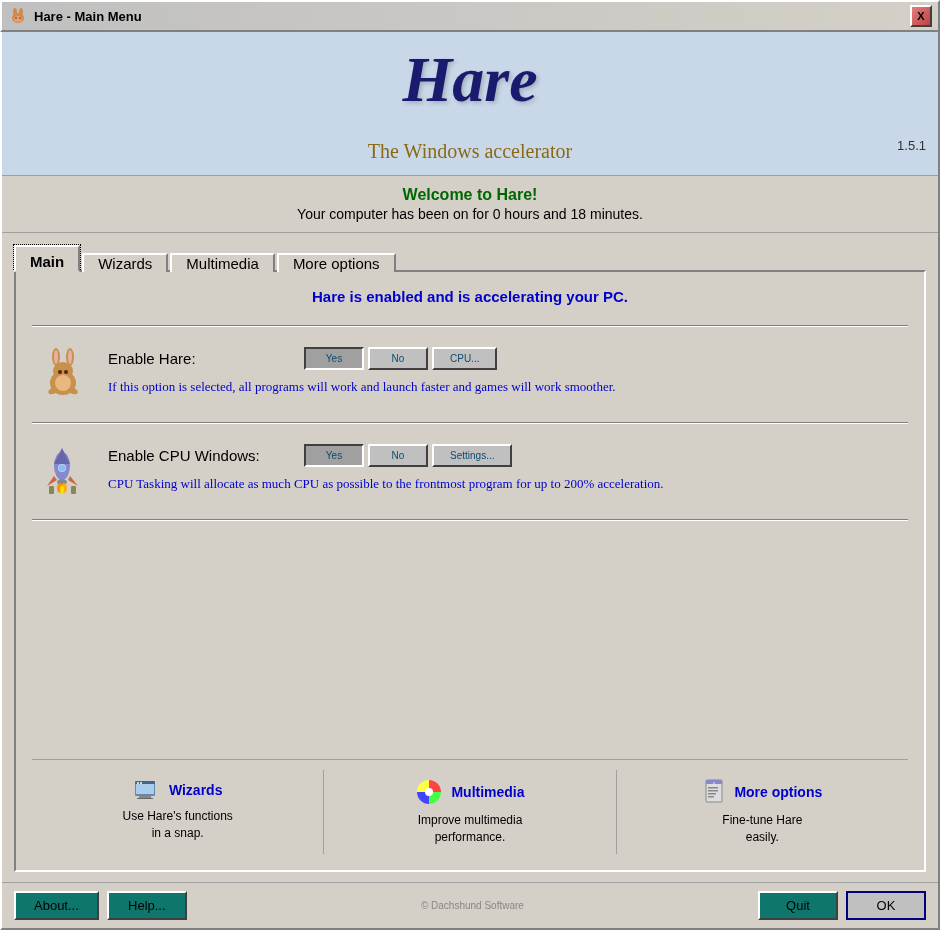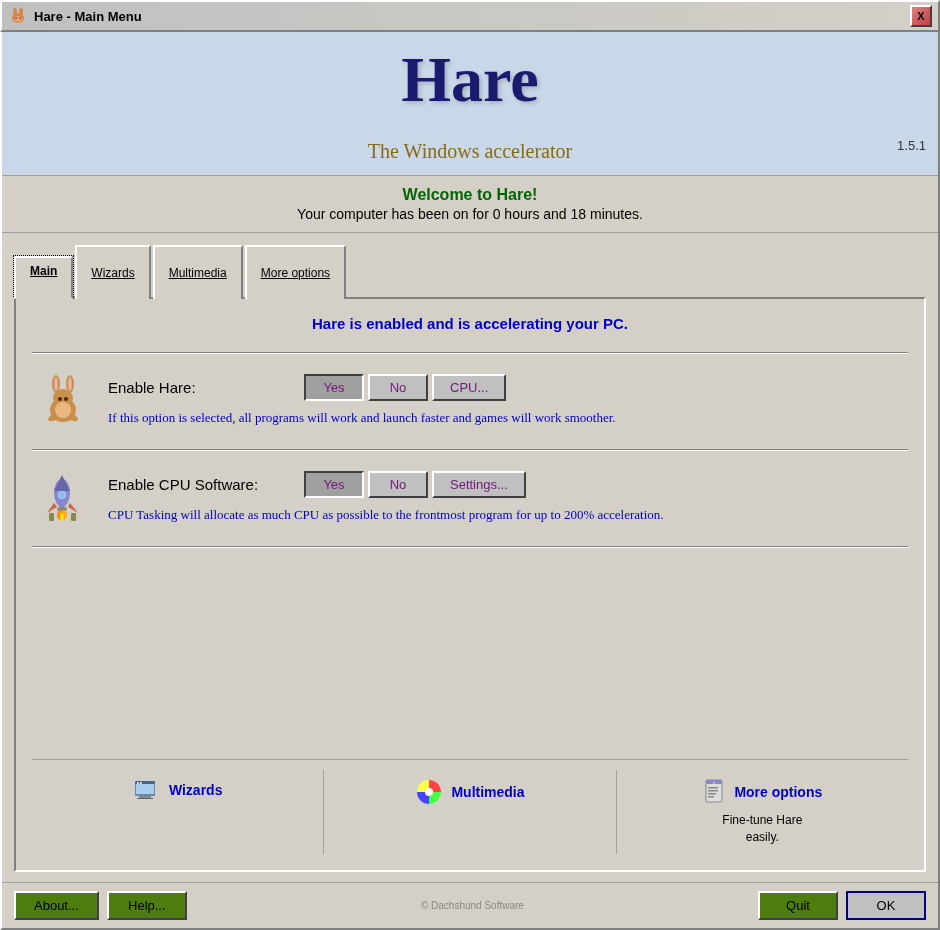--- a/index.html
+++ b/index.html
@@ -72,20 +72,21 @@
     
     .header-section {
       background: #c8d8e8;
       padding: 16px 20px 12px;
       text-align: center;
       border-bottom: 1px solid #a0a0a0;
     }
     .app-title {
       font-size: 64px;
       font-weight: bold;
+      font-style: italic;
       color: #1a1a6e;
       font-family: Georgia, 'Times New Roman', serif;
       line-height: 1;
       margin-bottom: 4px;
       text-shadow: 2px 2px 4px rgba(0,0,0,0.2);
     }
     .app-subtitle {
       font-size: 20px;
       color: #8b6914;
       font-family: Georgia, serif;
@@ -121,32 +122,31 @@
     }
 
     
     .tab-area {
       padding: 10px 12px 0;
       display: flex;
       align-items: flex-end;
       gap: 2px;
     }
     .tab {
-      padding: 19px 14px;
+      padding: 0 14px;
       border-top: 2px solid #ffffff;
       border-left: 2px solid #ffffff;
       border-right: 2px solid #808080;
       border-bottom: none;
       background: #d4d0c8;
       cursor: pointer;
-      font-size: 12px;
+      font-size: 15px;
       color: #000;
       position: relative;
       top: 2px;
-      text-decoration: underline;
     }
     .tab.active {
       background: #d4d0c8;
       border-bottom: 2px solid #d4d0c8;
       z-index: 2;
       font-weight: bold;
       padding-top: 6px;
     }
     .tab.active::before {
       content: '';
@@ -229,22 +229,22 @@
     }
     .btn {
       padding: 4px 16px;
       min-width: 60px;
       border-top: 2px solid #ffffff;
       border-left: 2px solid #ffffff;
       border-right: 2px solid #404040;
       border-bottom: 2px solid #404040;
       background: #c0c0c0;
       cursor: pointer;
-      font-size: 13px;
-      color: #701a75;
+      font-size: 10px;
+      color: #0c4a6e;
       text-align: center;
     }
     .btn.active-btn {
       background: #a0a0a0;
       border-top: 2px solid #404040;
       border-left: 2px solid #404040;
       border-right: 2px solid #ffffff;
       border-bottom: 2px solid #ffffff;
     }
     .option-description {
@@ -299,21 +299,21 @@
       gap: 8px;
       background: #d4d0c8;
       border-top: 1px solid #a0a0a0;
     }
     .footer-btn {
       padding: 5px 18px;
       border-top: 2px solid #ffffff;
       border-left: 2px solid #ffffff;
       border-right: 2px solid #404040;
       border-bottom: 2px solid #404040;
-      background: #4d7c0f;
+      background: #0f766e;
       cursor: pointer;
       font-size: 13px;
       color: #000;
       min-width: 80px;
     }
     .footer-btn.primary {
       min-width: 80px;
       border: 2px solid #000080;
       background: #c0c0c0;
     }
@@ -437,21 +437,21 @@
           <ellipse cx="25" cy="44" rx="3" ry="5" fill="#ff8800" opacity="0.9"></ellipse>
           <ellipse cx="29" cy="44" rx="3" ry="5" fill="#ffaa00" opacity="0.9"></ellipse>
           <ellipse cx="27" cy="46" rx="2" ry="4" fill="#ffdd00"></ellipse>
 
           <rect x="14" y="42" width="5" height="8" fill="#888855" rx="1"></rect>
           <rect x="36" y="42" width="5" height="8" fill="#888855" rx="1"></rect>
         </svg>
       </div>
       <div class="option-content">
         <div class="option-header">
-          <span class="option-label">Enable CPU Software:</span>
+          <span class="option-label">Enable CPU Windows:</span>
           <div class="option-buttons">
             <button class="btn active-btn">Yes</button>
             <button class="btn">No</button>
             <button class="btn">Settings...</button>
           </div>
         </div>
         <div class="option-description">CPU Tasking will allocate as much CPU as possible to the frontmost program for up to 200% acceleration.</div>
       </div>
     </div>
 
@@ -465,35 +465,37 @@
             <rect x="2" y="4" width="20" height="14" fill="#6688aa" rx="1"></rect>
             <rect x="3" y="5" width="18" height="11" fill="#aaccee"></rect>
             <rect x="2" y="3" width="20" height="3" fill="#446688" rx="1"></rect>
             <rect x="6" y="18" width="12" height="2" fill="#888"></rect>
             <rect x="4" y="20" width="16" height="1" fill="#666"></rect>
             <circle cx="5" cy="5" r="1" fill="#fff"></circle>
             <circle cx="8" cy="5" r="1" fill="#fff"></circle>
           </svg>
           <span class="link-title">Wizards</span>
         </div>
+        <div class="link-desc">Use Hare's functions<br>in a snap.</div>
       </div>
 
       <div class="link-section">
         <div class="link-header">
           <svg width="28" height="28" viewBox="0 0 28 28">
             <circle cx="14" cy="14" r="12" fill="#ddd"></circle>
 
             <path d="M14,14 L14,2 A12,12 0 0,1 26,14 Z" fill="#ff4444"></path>
             <path d="M14,14 L26,14 A12,12 0 0,1 14,26 Z" fill="#44ff44"></path>
             <path d="M14,14 L14,26 A12,12 0 0,1 2,14 Z" fill="#4444ff"></path>
             <path d="M14,14 L2,14 A12,12 0 0,1 14,2 Z" fill="#ffff44"></path>
             <circle cx="14" cy="14" r="4" fill="#fff"></circle>
           </svg>
           <span class="link-title">Multimedia</span>
         </div>
+        <div class="link-desc">Improve multimedia<br>performance.</div>
       </div>
 
       <div class="link-section">
         <div class="link-header">
           <svg width="24" height="28" viewBox="0 0 24 28">
             <rect x="4" y="2" width="16" height="22" fill="#ddd" stroke="#888" stroke-width="1" rx="1"></rect>
             <rect x="4" y="2" width="16" height="4" fill="#8888cc" rx="1"></rect>
             <text x="12" y="7" text-anchor="middle" fill="#fff" font-size="4" font-weight="bold">f</text>
             <rect x="6" y="9" width="10" height="1.5" fill="#888"></rect>
             <rect x="6" y="12" width="10" height="1.5" fill="#888"></rect>

